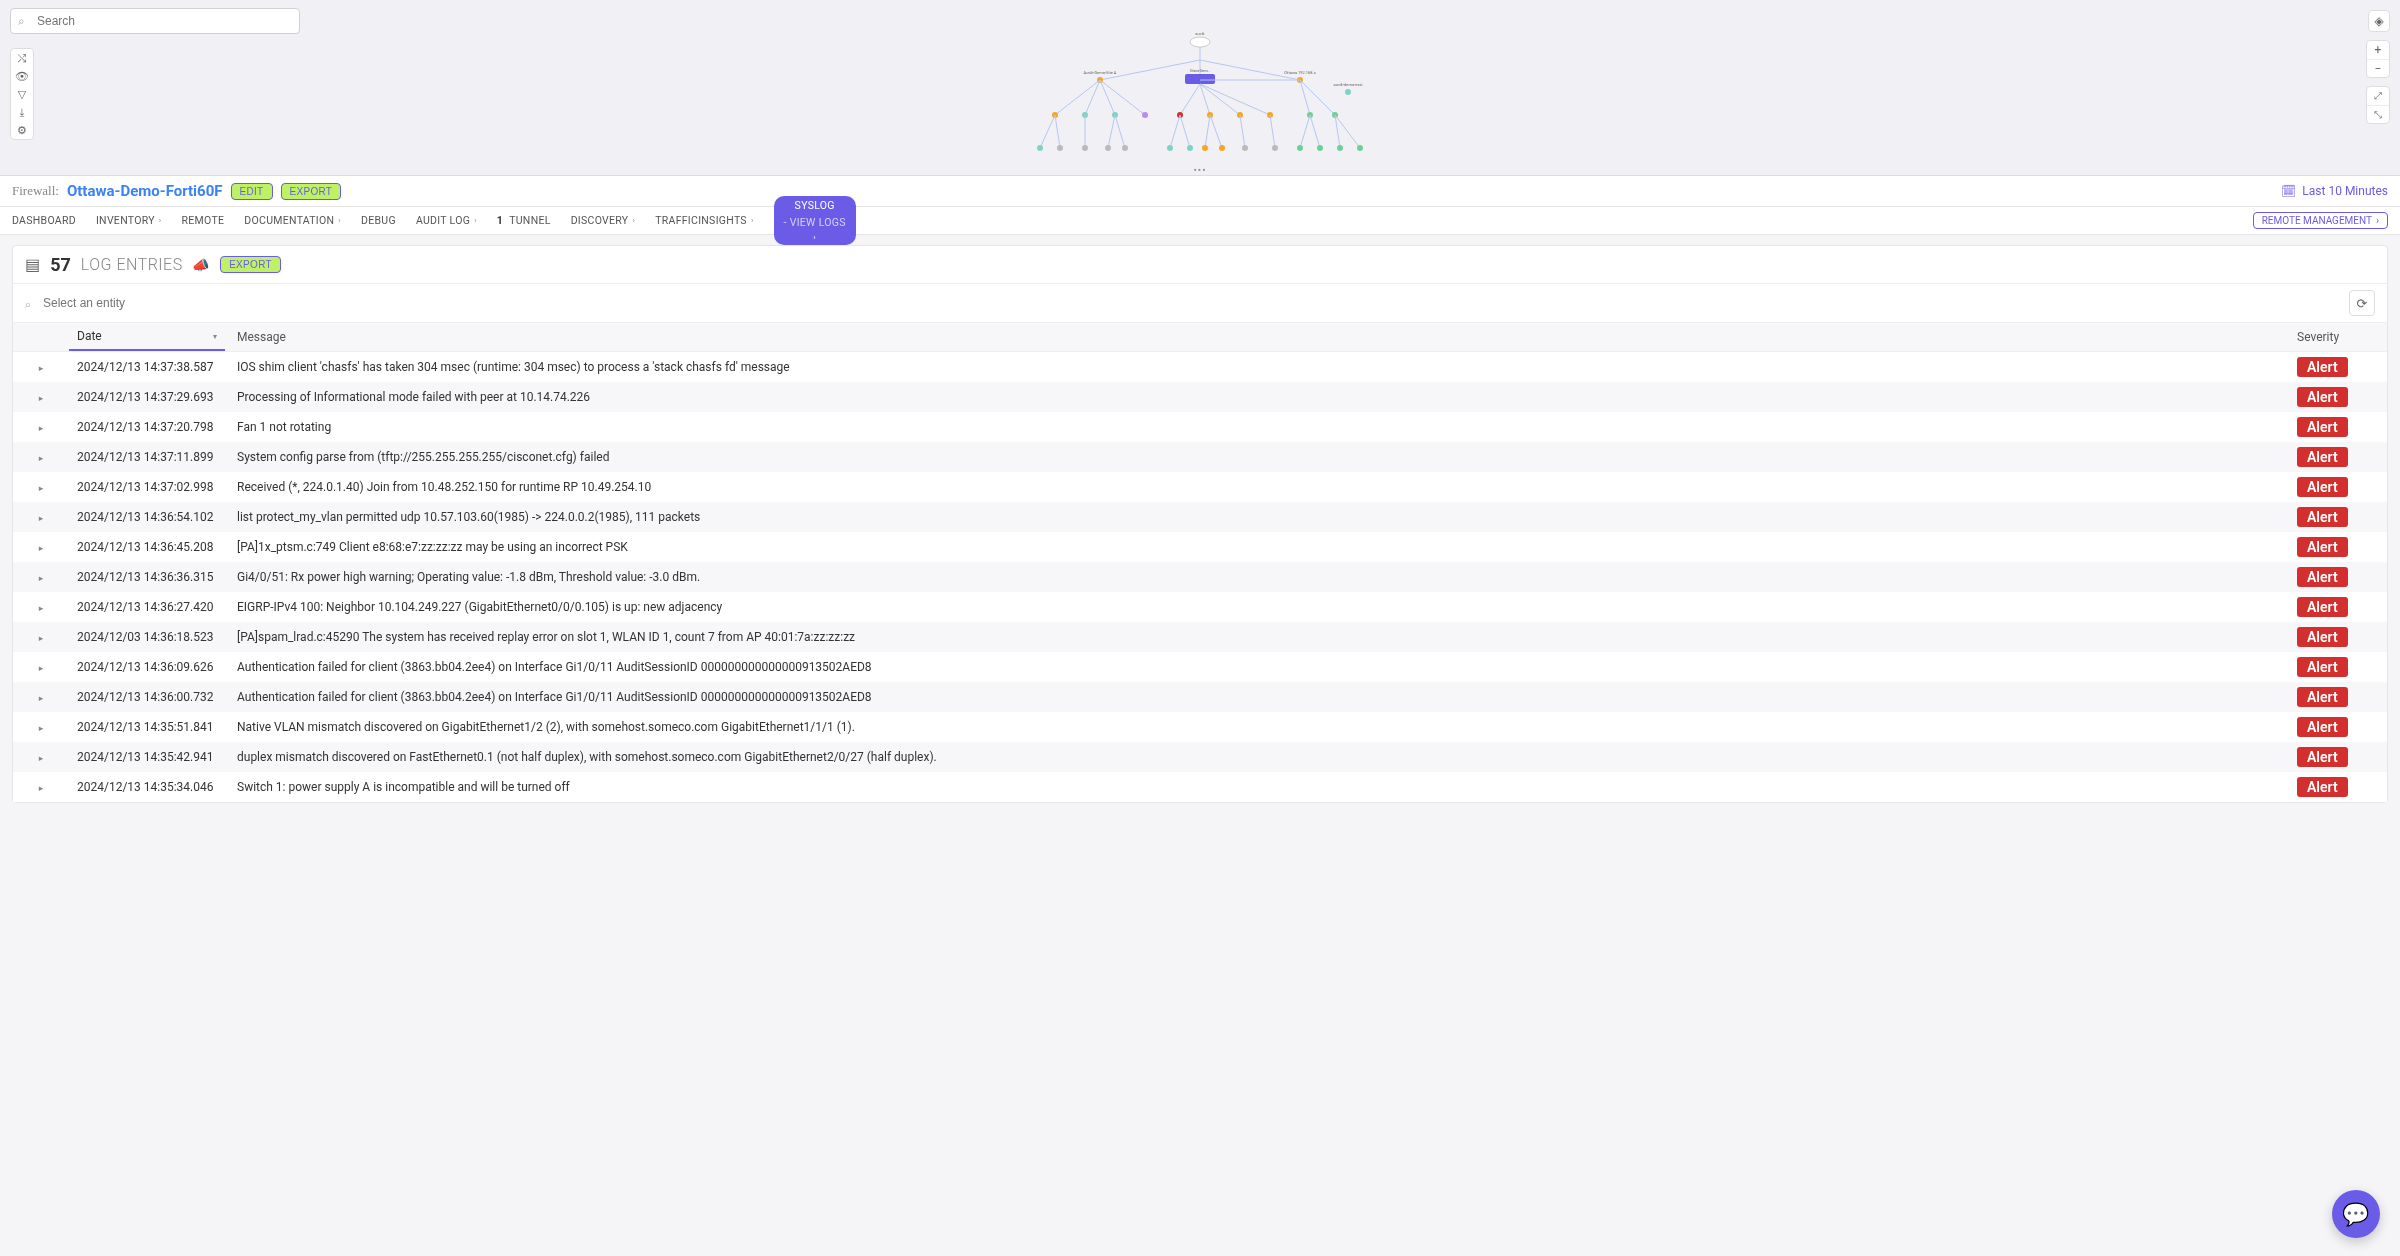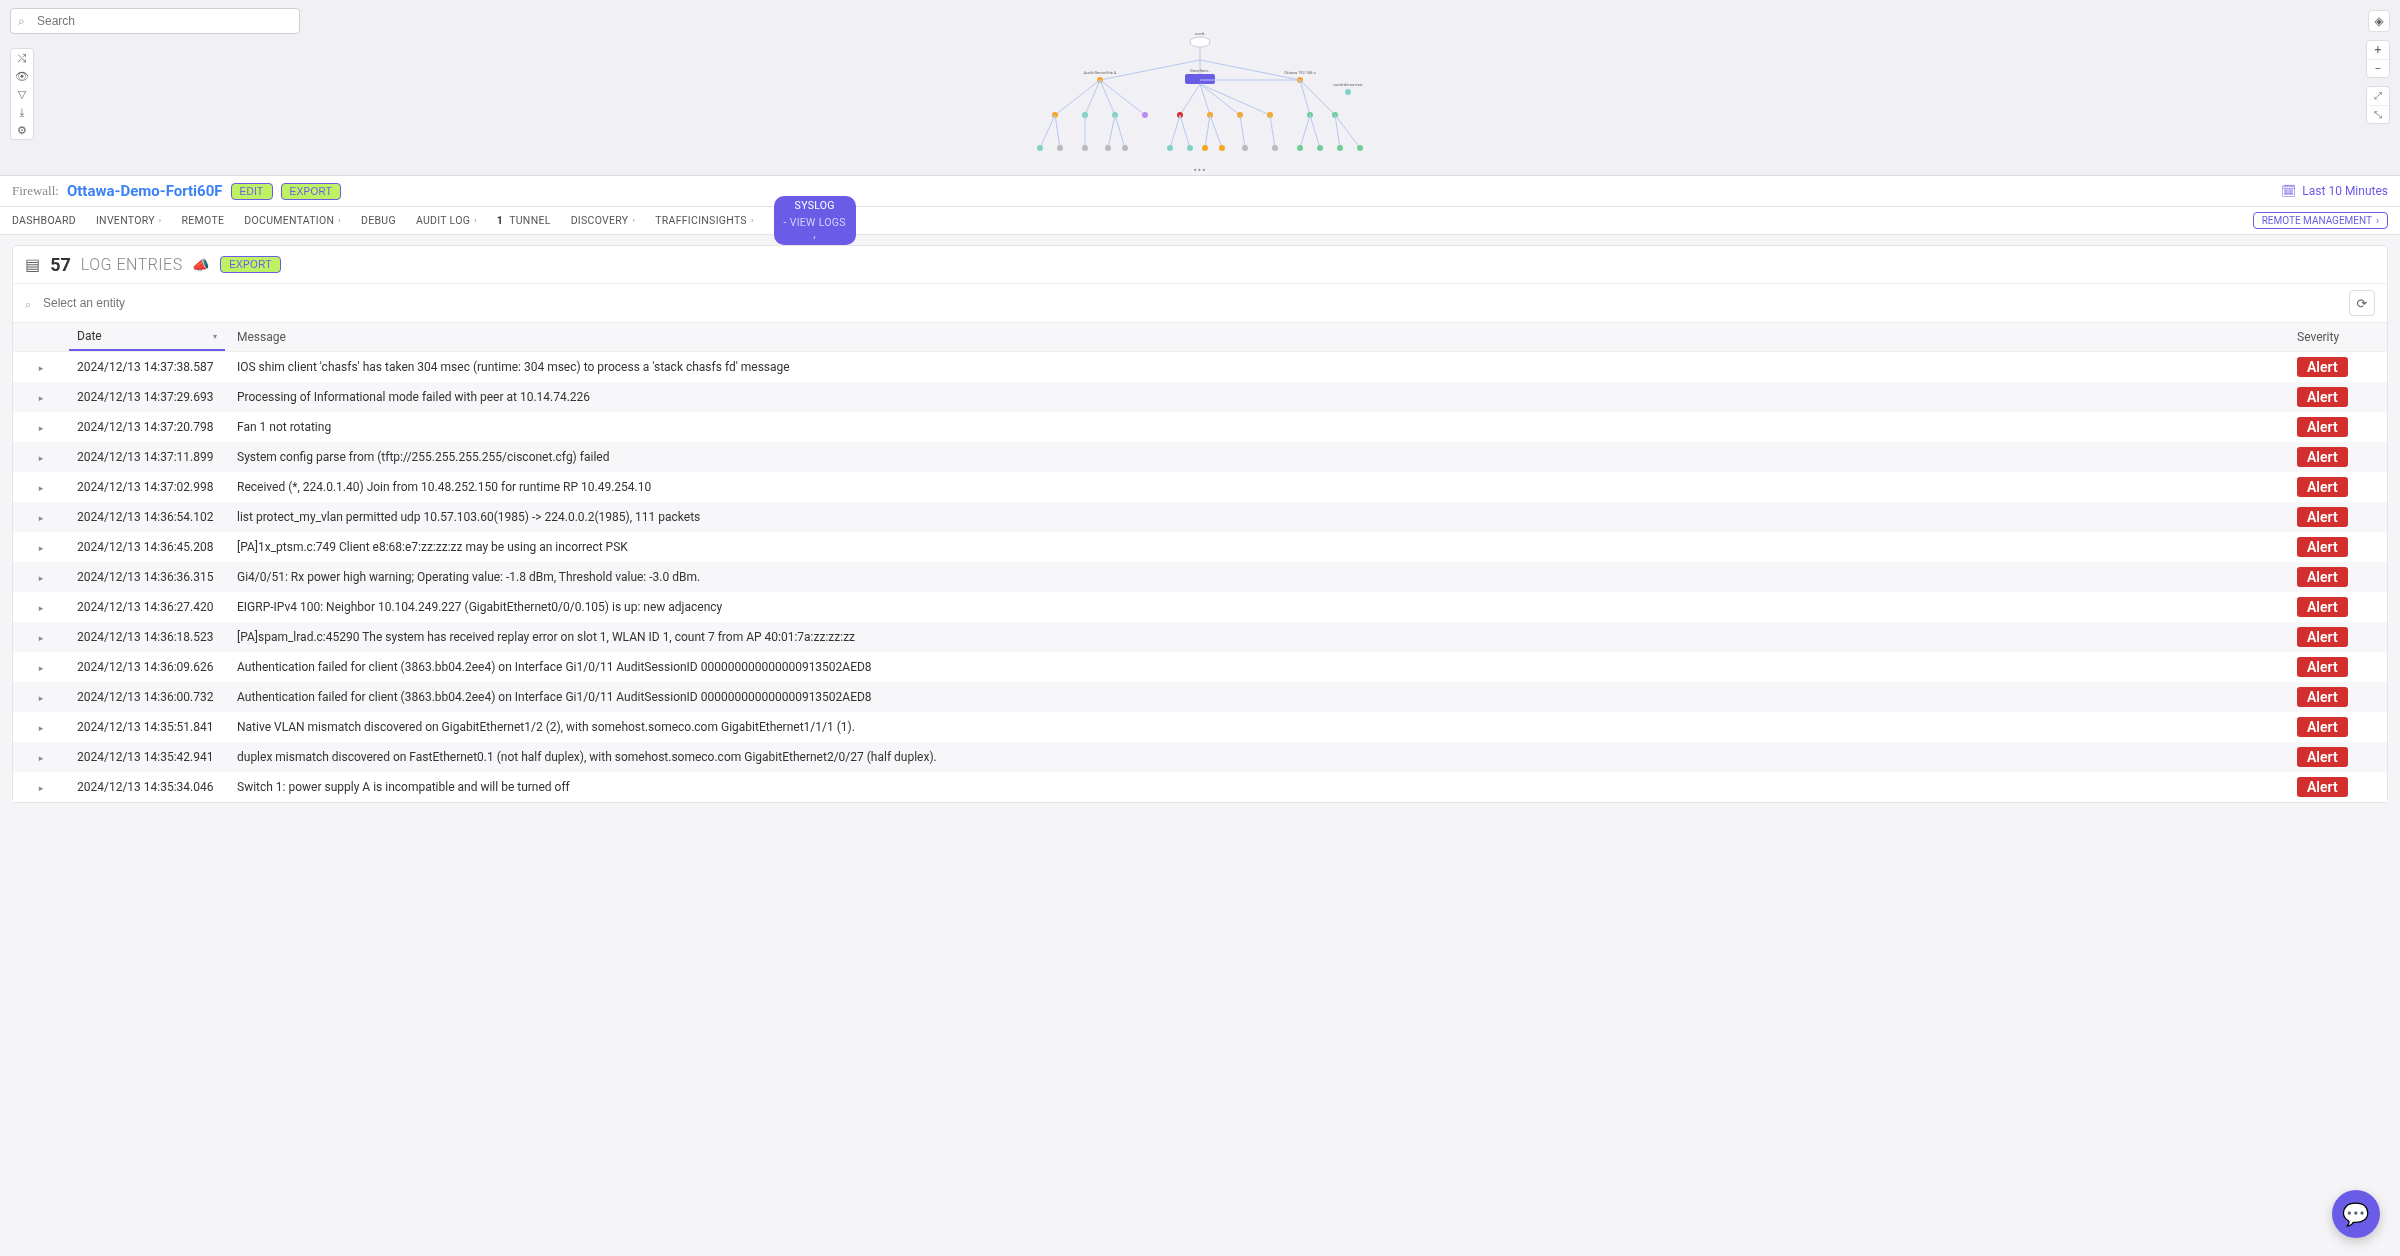--- a/index.html
+++ b/index.html
@@ -312,21 +312,21 @@
             <span class="expand-caret">▸</span>
           </div>
           <div class="col-date">2024/12/13 14:36:27.420</div>
           <div class="col-message">EIGRP-IPv4 100: Neighbor 10.104.249.227 (GigabitEthernet0/0/0.105) is up: new adjacency</div>
           <div class="col-severity"><span class="sev-badge">Alert</span></div>
         </div>
         <div class="row">
           <div class="col-expand">
             <span class="expand-caret">▸</span>
           </div>
-          <div class="col-date">2024/12/13 14:36:18.523</div>
+          <div class="col-date">2024/12/03 14:36:18.523</div>
           <div class="col-message">[PA]spam_lrad.c:45290 The system has received replay error on slot 1, WLAN ID 1, count 7 from AP 40:01:7a:zz:zz:zz</div>
           <div class="col-severity"><span class="sev-badge">Alert</span></div>
         </div>
         <div class="row">
           <div class="col-expand">
             <span class="expand-caret">▸</span>
           </div>
           <div class="col-date">2024/12/13 14:36:09.626</div>
           <div class="col-message">Authentication failed for client (3863.bb04.2ee4) on Interface Gi1/0/11 AuditSessionID 000000000000000913502AED8</div>
           <div class="col-severity"><span class="sev-badge">Alert</span></div>

